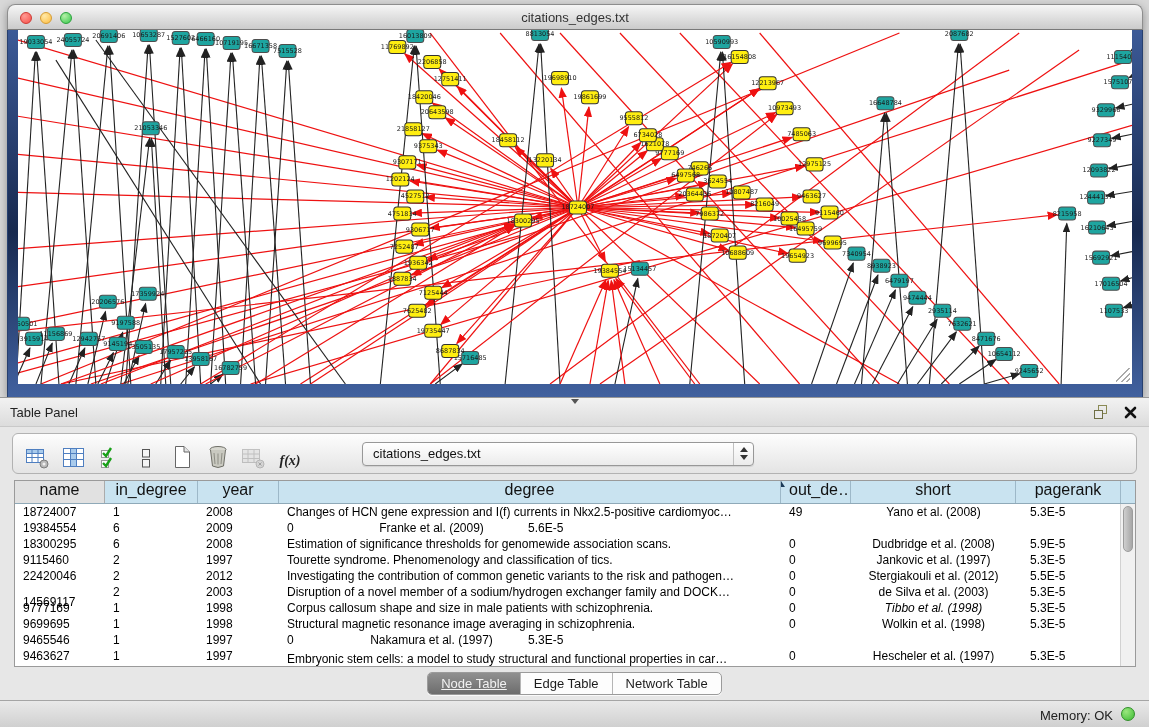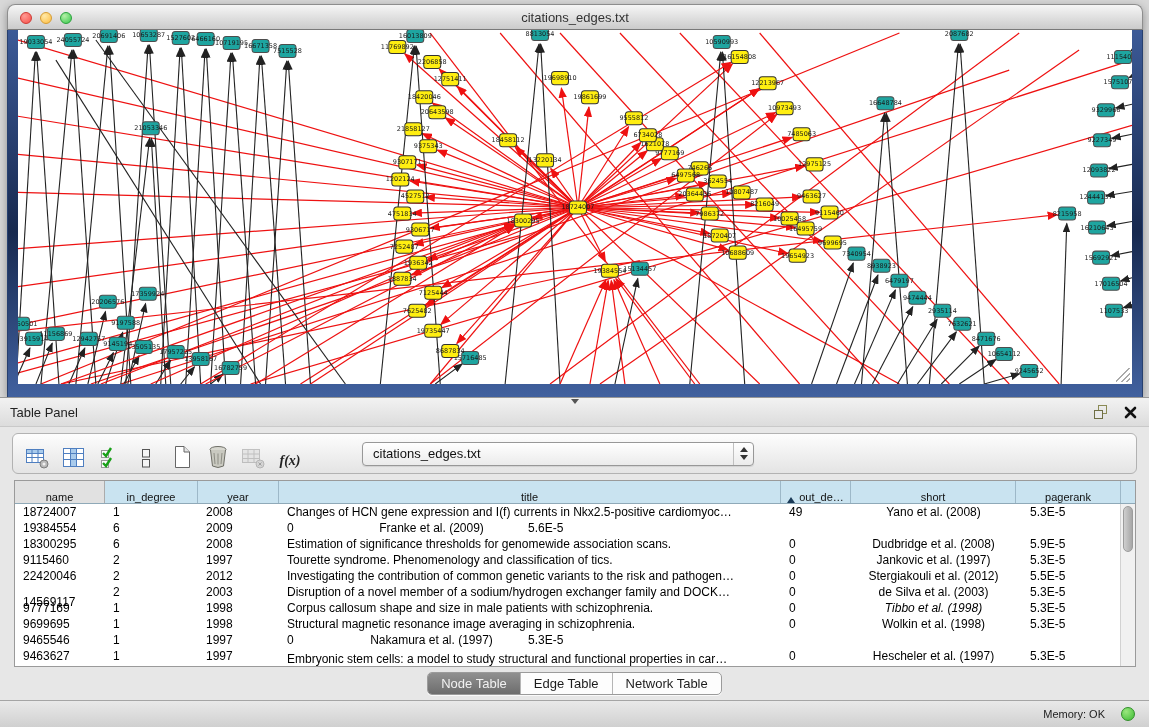--- a/index.html
+++ b/index.html
@@ -47,43 +47,43 @@
     background:linear-gradient(#ffffff,#ebebeb); display:flex; align-items:center; padding-left:10px;
     font-size:13px; color:#111; position:relative; box-shadow:0 1px 1px rgba(0,0,0,.1); }
   .combo-arrows { position:absolute; right:0; top:0; bottom:0; width:20px; border-left:1px solid #c0c0c0;
     display:flex; flex-direction:column; align-items:center; justify-content:center; gap:3px; }
   .tri-up { width:0; height:0; border-left:4px solid transparent; border-right:4px solid transparent; border-bottom:5px solid #333; }
   .tri-dn { width:0; height:0; border-left:4px solid transparent; border-right:4px solid transparent; border-top:5px solid #333; }
 
   .grid-wrap { position:relative; margin:6px 13px 0 14px; height:187px;
     border:1px solid #9a9a9a; background:#fff; overflow:hidden; }
   .thead { display:flex; height:23px; background:#c9e3f0; border-bottom:1px solid #8fa9b8; }
-  .th { display:flex; align-items:flex-end; justify-content:center; font-size:11px; color:#111;
+  .th { display:flex; align-items:flex-start; justify-content:center; font-size:16px; color:#111;
     border-right:1px solid #9db8c8; white-space:nowrap; overflow:hidden; }
   .th.gray { background:#e1e1e1; border-right-color:#ababab; }
   .sort-tri { width:0; height:0; border-left:4px solid transparent; border-right:4px solid transparent;
     border-bottom:6px solid #1b3a57; margin-right:4px; }
   .tbody .row { display:flex; height:16px; align-items:center; font-size:12px; color:#000; }
   .cell { padding-left:8px; white-space:nowrap; overflow:hidden; }
   .cell.center { padding-left:0; text-align:center; }
   .cell.pgr { padding-left:14px; }
   .vscroll { position:absolute; right:0; top:23px; bottom:0; width:15px; background:#f1f1f1; border-left:1px solid #d2d2d2; }
   .vthumb { margin:2px; height:46px; border-radius:6px; border:1px solid #9c9c9c;
     background:linear-gradient(90deg,#cfcfcf,#a7a7a7); }
 
   .tabs-row { height:32px; display:flex; align-items:center; justify-content:center; }
   .segmented { display:flex; border:1px solid #9b9b9b; border-radius:5px; overflow:hidden;
     background:#fdfdfd; box-shadow:0 1px 0 rgba(255,255,255,.8); }
   .segment { height:21px; line-height:21px; padding:0 13px; font-size:13px; color:#1c1c1c;
     border-right:1px solid #b5b5b5; }
   .segment:last-child { border-right:none; }
-  .segment.selected { background:linear-gradient(#909090,#6d6d6d); color:#f2f2f2; }
+  .segment.selected { background:linear-gradient(#909090,#6d6d6d); color:#f2f2f2;text-decoration:underline; }
 
   .statusbar { height:27px; background:linear-gradient(#e9e9e9,#d0d0d0); border-top:1px solid #a5a5a5; position:relative; }
-  .mem-label { position:absolute; right:44px; top:7px; font-size:11px; color:#222; }
+  .mem-label { position:absolute; right:36px; top:7px; font-size:13px; color:#222; }
   .mem-dot { position:absolute; right:14px; top:6px; width:14px; height:14px; border-radius:50%;
     background:radial-gradient(circle at 35% 30%, #9ae77e, #3dbb34); border:1px solid #2f8f28; }
 </style>
 </head>
 <body>
 
 <div class="desktop">
   <div class="net-window">
     <div class="titlebar">
       <div class="lights">
@@ -549,21 +549,21 @@
         <div class="th gray" style="width: 90px;">
           <span>name</span>
         </div>
         <div class="th" style="width: 93px;">
           <span>in_degree</span>
         </div>
         <div class="th" style="width: 81px;">
           <span>year</span>
         </div>
         <div class="th" style="width: 502px;">
-          <span>title</span>
+          <span>degree</span>
         </div>
         <div class="th" style="width: 70px;">
           <span class="sort-tri"></span>
           <span>out_de…</span>
         </div>
         <div class="th" style="width: 165px;">
           <span>short</span>
         </div>
         <div class="th" style="width: 105px;">
           <span>pagerank</span>

